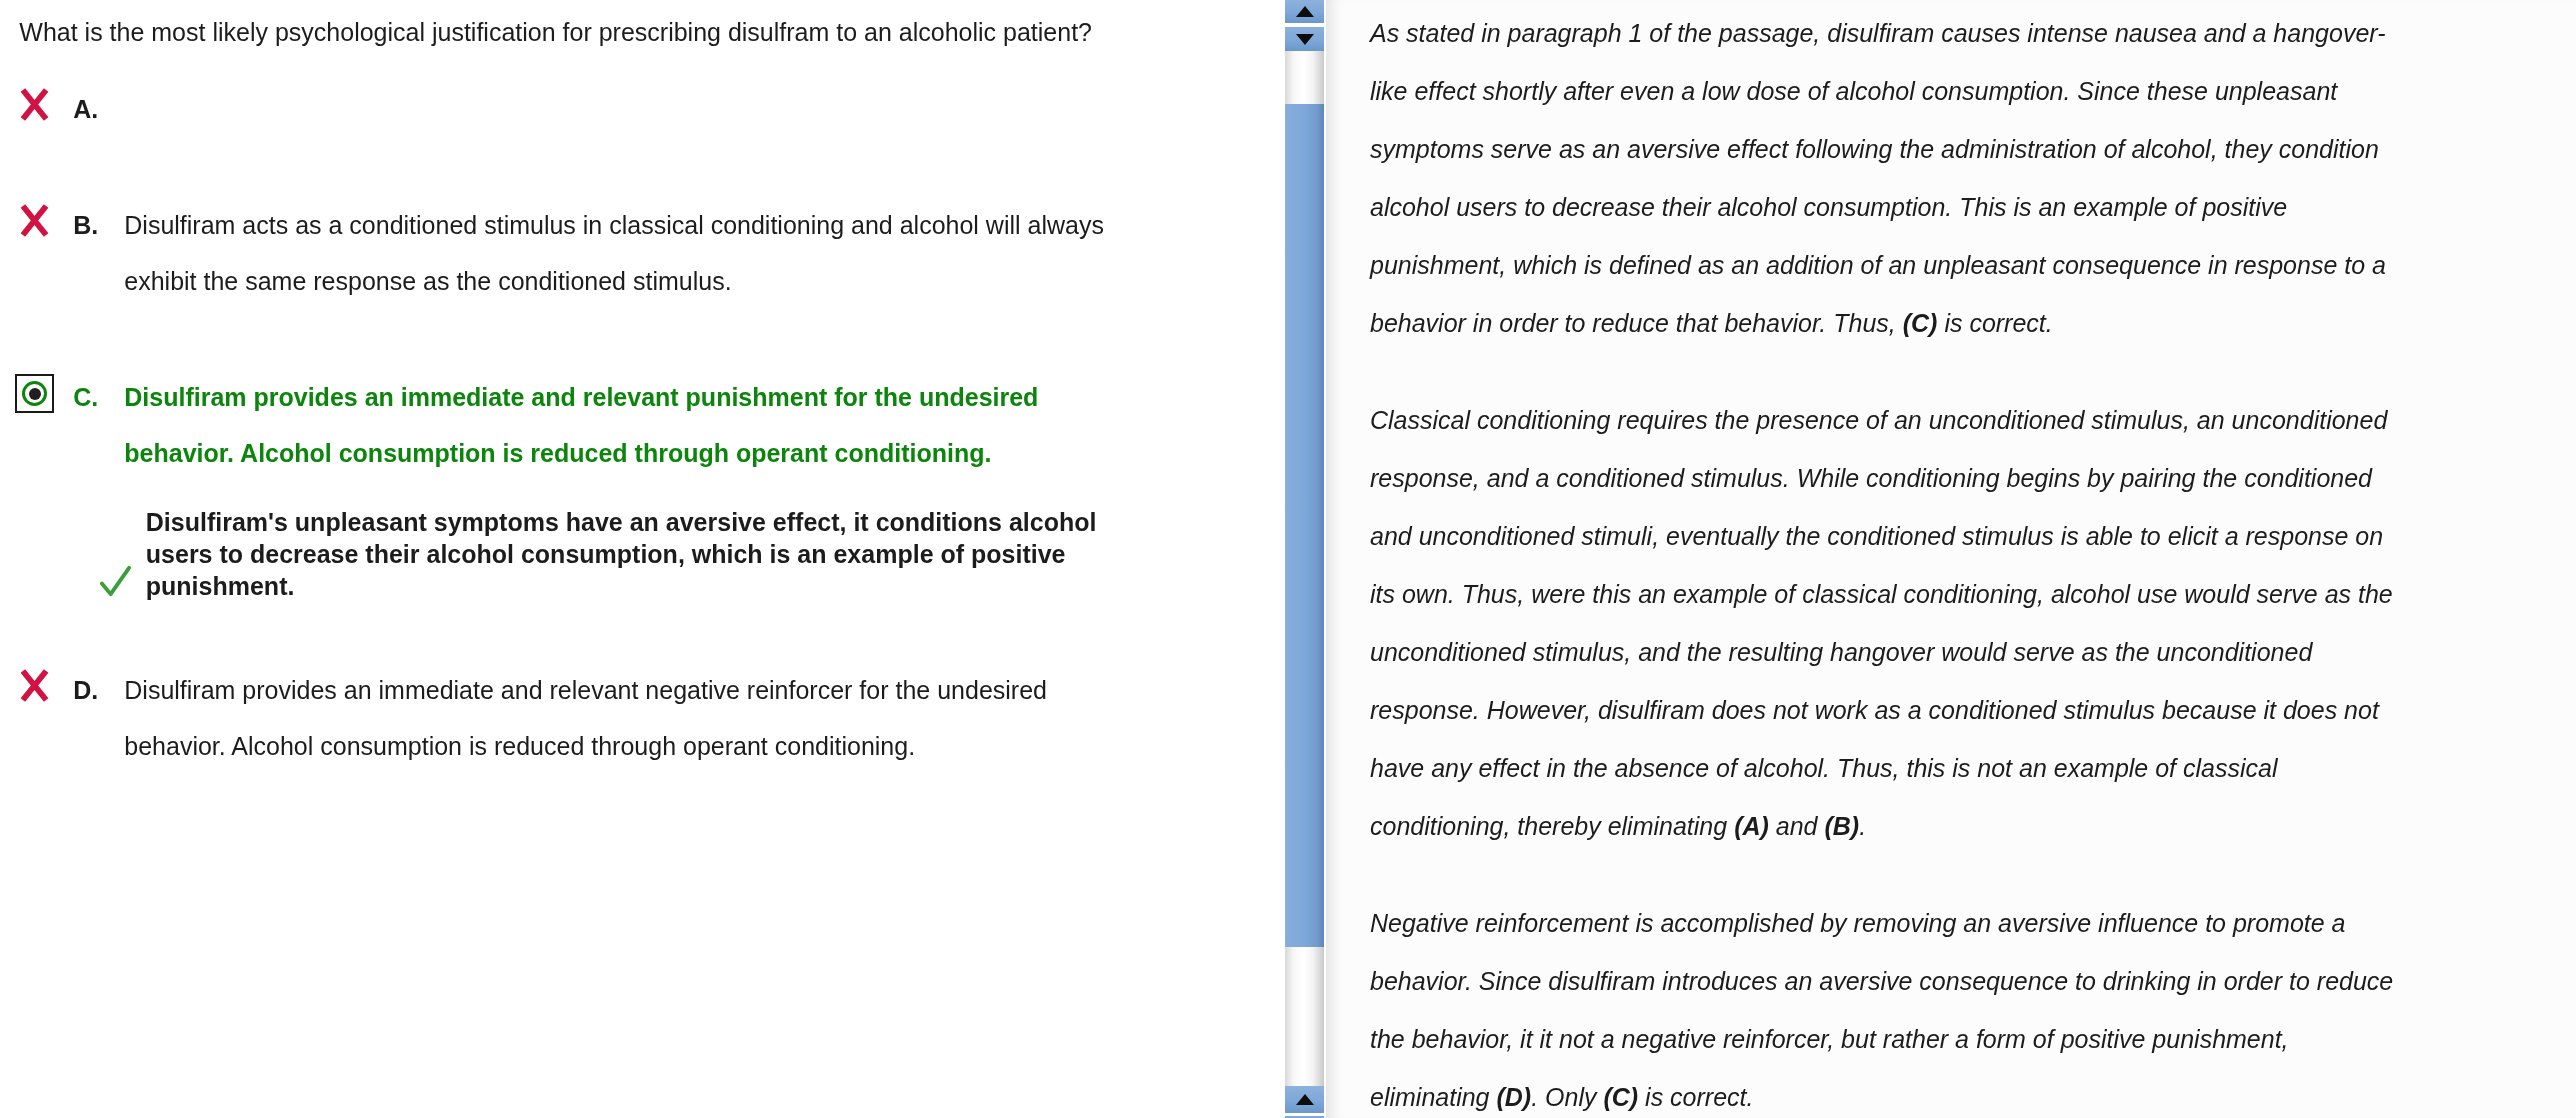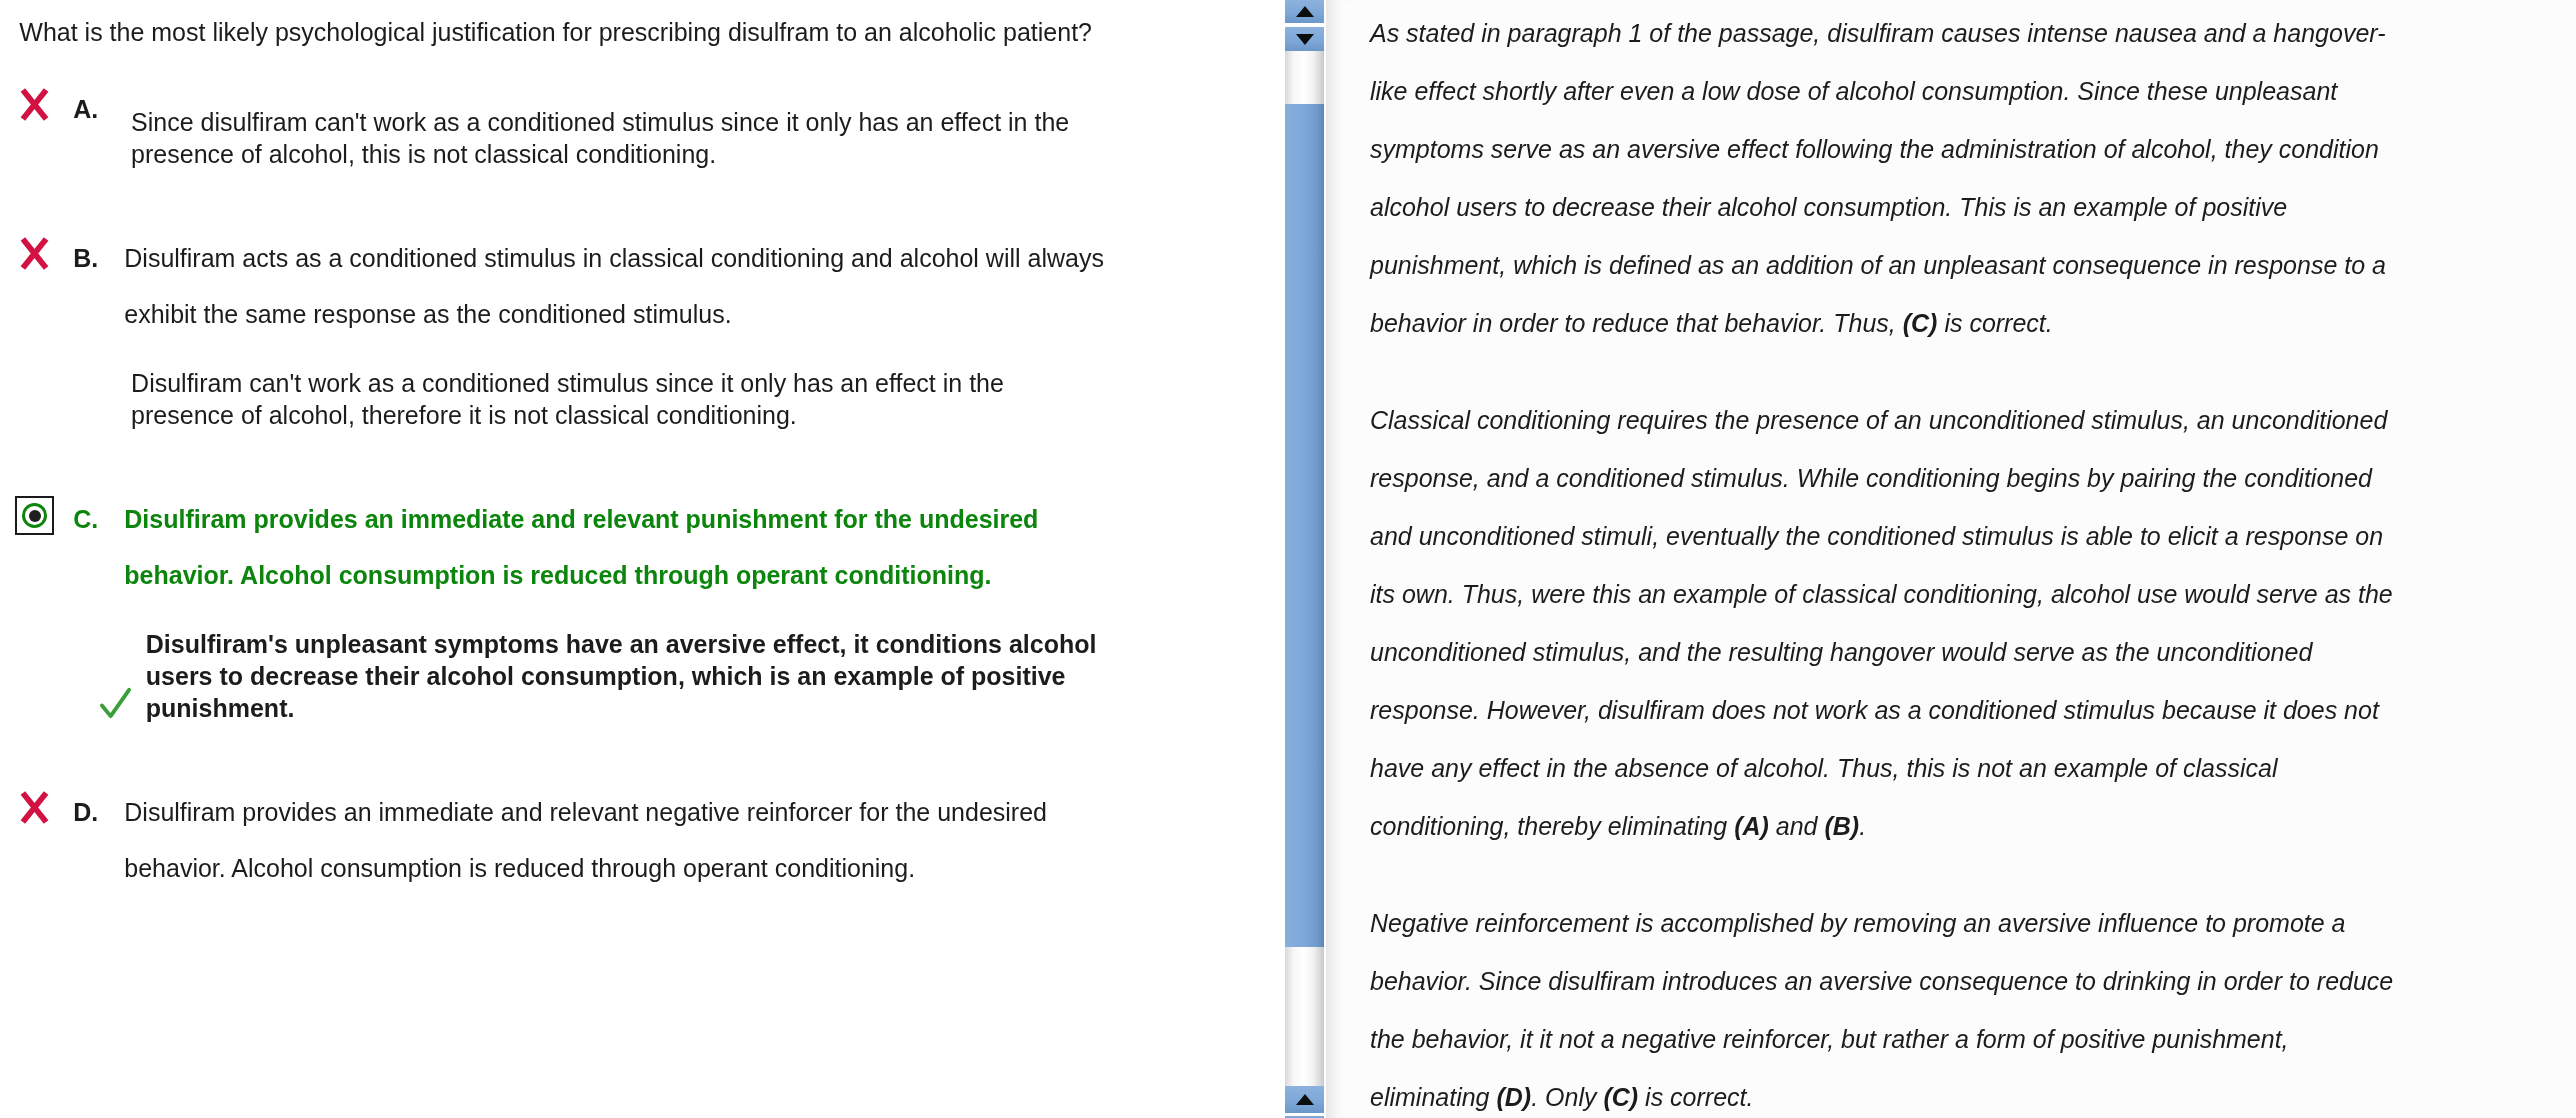--- a/index.html
+++ b/index.html
@@ -82,38 +82,34 @@
 
     <div class="option incorrect">
       <div class="icon-col">
         <svg class="cross" viewBox="0 0 32 40">
           <line x1="4" y1="5" x2="28" y2="35" stroke="#d11243" stroke-width="6"></line>
           <line x1="28" y1="5" x2="4" y2="35" stroke="#d11243" stroke-width="6"></line>
         </svg>
       </div>
       <div class="letter-col">A.</div>
       <div class="text-col">
-        <div class="rationale">Since disulfiram can't work as a conditioned stimulus since it only has an effect in the
-presence of alcohol, this is not classical conditioning.</div>
       </div>
     </div>
 
     <div class="option incorrect">
       <div class="icon-col">
         <svg class="cross" viewBox="0 0 32 40">
           <line x1="4" y1="5" x2="28" y2="35" stroke="#d11243" stroke-width="6"></line>
           <line x1="28" y1="5" x2="4" y2="35" stroke="#d11243" stroke-width="6"></line>
         </svg>
       </div>
       <div class="letter-col">B.</div>
       <div class="text-col">
         <div class="main-text">Disulfiram acts as a conditioned stimulus in classical conditioning and alcohol will always
 exhibit the same response as the conditioned stimulus.</div>
-        <div class="rationale">Disulfiram can't work as a conditioned stimulus since it only has an effect in the
-presence of alcohol, therefore it is not classical conditioning.</div>
       </div>
     </div>
 
     <div class="option correct">
       <div class="icon-col">
         <div class="radio-box">
           <div class="radio-ring">
             <div class="radio-dot"></div>
           </div>
         </div>

